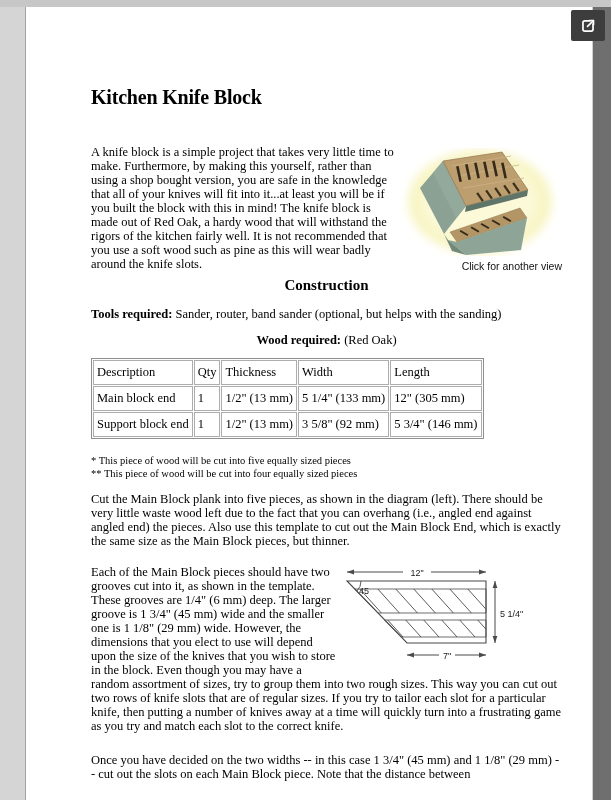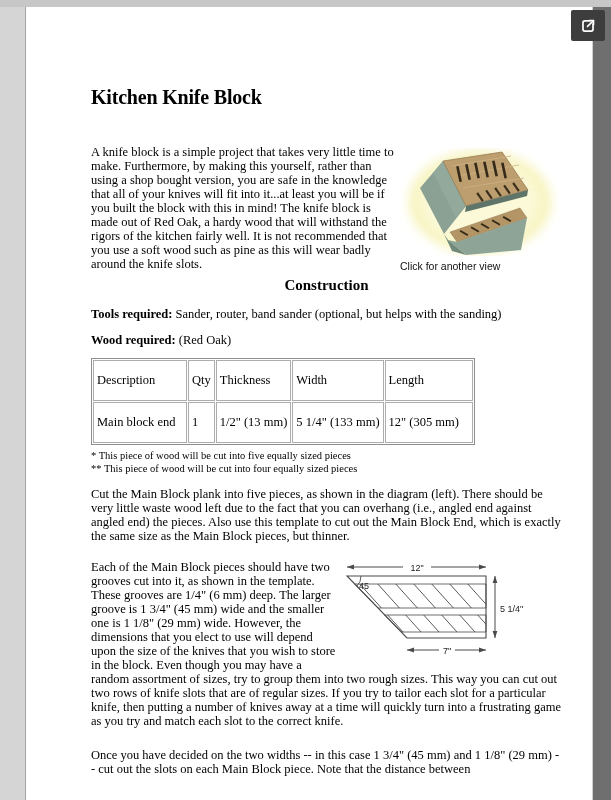--- a/index.html
+++ b/index.html
@@ -15,34 +15,34 @@
   .page { position:absolute; left:27px; top:7px; width:565px; height:617px; background:#ffffff; }
   .open-btn {
     position:absolute; left:571px; top:10px; width:34px; height:31px;
     background:#3d3d3d; border:none; border-radius:2px; z-index:9;
     display:flex; align-items:center; justify-content:center; cursor:pointer;
   }
   .content { padding: 79px 30px 0 64px; font-size:12.5px; line-height:14px; }
   h1.title { font-size:20px; line-height:23px; font-weight:bold; letter-spacing:-0.2px; }
   p.body-par { margin-top:14px; text-align:left; }
   p.intro { margin-top:36px; }
-  figure.hero { float:right; width:162px; margin:3px 0 2px 6px; text-align:left; }
+  figure.hero { float:right; width:162px; margin:3px 0 2px 6px; text-align:right; }
   figure.hero figcaption { font-family:"Liberation Sans", sans-serif; font-size:10.5px; line-height:13px; color:#111; margin-top:1px; }
   h2.section { clear:both; font-size:15px; line-height:17px; font-weight:bold; margin-top:6px;text-align:center; }
   p.req { margin-top:13px; }
-  p.req.wood { margin-top:12px; }
+  p.req.wood { margin-top:12px;text-align:center; }
   table.wood-table {
     margin-top:11px; border-collapse:separate; border-spacing:1px;
     border:1px solid #8f8f8f; background:#fdfdfd;
   }
   table.wood-table td {
-    border:1px solid #adadad; padding:12px 3px; font-size:12.5px; line-height:15px;
+    border:1px solid #adadad; padding:4px 3px; font-size:12.5px; line-height:15px;
     white-space:nowrap; background:#fff;
   }
-  .footnotes { margin-top:4px; font-size:10.5px; line-height:13px; }
+  .footnotes { margin-top:15px; font-size:10.5px; line-height:13px; }
   p.cut-par { margin-top:12px; }
   p.groove-par { margin-top:17px; }
   .diagram { float:right; width:222px; height:97px; margin:2px 0 2px 4px; }
   p.final-par { margin-top:20px; }
   svg text { font-family:"Liberation Sans", sans-serif; }
 </style>
 </head>
 <body>
 
 <div id="screen">
@@ -135,20 +135,27 @@
           <td style="width:84px">Width</td>
           <td style="width:88px">Length</td>
         </tr>
         <tr>
           <td>Main block end</td>
           <td>1</td>
           <td>1/2" (13 mm)</td>
           <td>5 1/4" (133 mm)</td>
           <td>12" (305 mm)</td>
         </tr>
+        <tr>
+          <td>Support block end</td>
+          <td>1</td>
+          <td>1/2" (13 mm)</td>
+          <td>3 5/8" (92 mm)</td>
+          <td>5 3/4" (146 mm)</td>
+        </tr>
       </tbody>
         </table>
 
       <div class="footnotes">
         <div>* This piece of wood will be cut into five equally sized pieces</div>
         <div>** This piece of wood will be cut into four equally sized pieces</div>
       </div>
 
       <p class="body-par cut-par">Cut the Main Block plank into five pieces, as shown in the diagram (left). There should be very little waste wood left due to the fact that you can overhang (i.e., angled end against angled end) the pieces. Also use this template to cut out the Main Block End, which is exactly the same size as the Main Block pieces, but thinner.</p>
 

